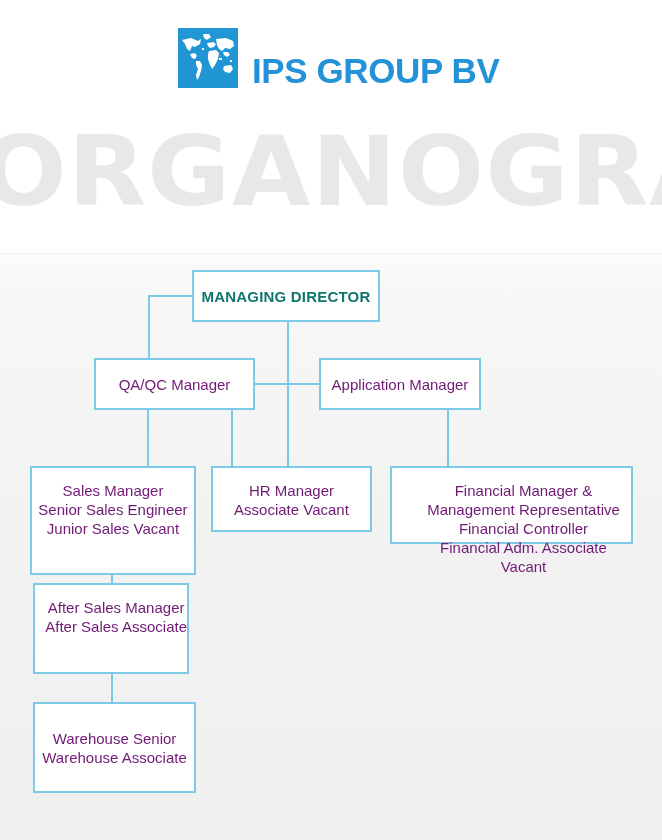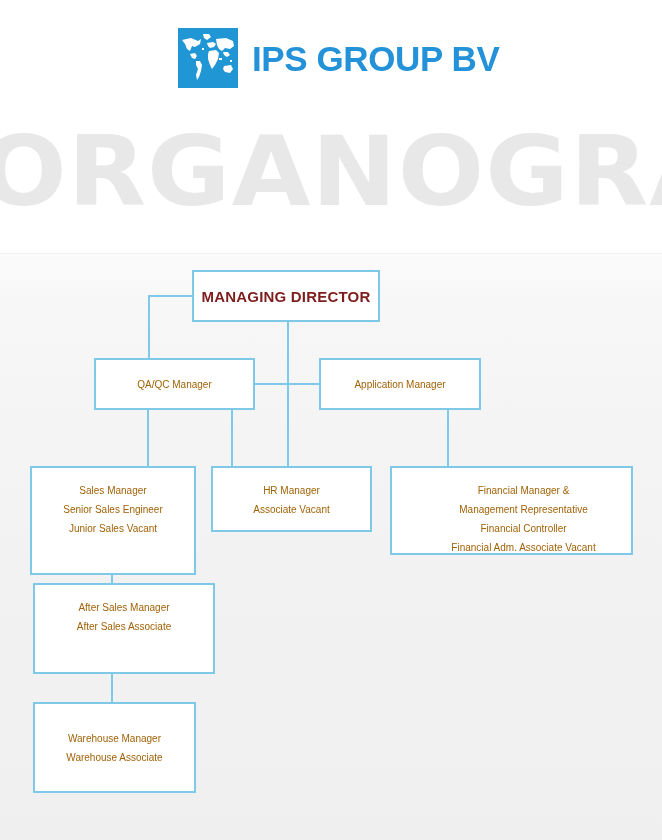--- a/index.html
+++ b/index.html
@@ -23,21 +23,21 @@
         #f4f4f4 430px, #f2f2f2 560px,
         #f1f1f1 700px, #efefef 840px);
     overflow: hidden;
   }
   
   #brand {
     position: absolute;
     left: 178px;
     top: 28px;
     display: flex;
-    align-items: center;
+    align-items: flex-end;
     gap: 14px;
   }
   #brand-mark {
     width: 60px;
     height: 60px;
     background: #2196d4;
     display: block;
     flex: 0 0 auto;
   }
   #brand-mark svg { display: block; }
@@ -76,39 +76,39 @@
     width: 662px;
     height: 1px;
     background: #f2f2f2;
   }
   
   .node {
     position: absolute;
     box-sizing: border-box;
     border: 2px solid #7ec8e8;
     background: #ffffff;
-    color: #a16207;
+    color: #701a75;
     text-align: center;
-    font-size: 10px;
+    font-size: 15px;
     line-height: 19px;
     font-family: "Liberation Sans", sans-serif;
     z-index: 3;
     display: flex;
     justify-content: center;
   }
   .node .node-text {
     display: block;
     white-space: pre-line;
   }
   .node.top-align { align-items: flex-start; }
   .node.top-align .node-text { padding-top: 13px; }
   .node.mid-align { align-items: center; }
   .node.strong {
     font-weight: bold;
-    color: #7f1d1d;
+    color: #0f766e;
     font-size: 15px;
     letter-spacing: 0.2px;
   }
   
   .link {
     position: absolute;
     background: #7ec8e8;
     z-index: 1;
   }
 </style>
@@ -187,30 +187,30 @@
     <span class="node-text">Sales Manager
 Senior Sales Engineer
 Junior Sales Vacant</span>
   </div>
 
   <div class="node top-align" style="left:211px; top:466px; width:161px; height:66px;">
     <span class="node-text">HR Manager
 Associate Vacant</span>
   </div>
 
-  <div class="node top-align" style="left:390px; top:466px; width:243px; height:89px;padding-left:24px;">
+  <div class="node top-align" style="left:390px; top:466px; width:243px; height:78px;padding-left:24px;">
     <span class="node-text">Financial Manager &amp;
 Management Representative
 Financial Controller
 Financial Adm. Associate Vacant</span>
   </div>
 
-  <div class="node top-align" style="left:33px; top:583px; width:182px; height:91px;">
+  <div class="node top-align" style="left:33px; top:583px; width:156px; height:91px;justify-content:flex-end;">
     <span class="node-text">After Sales Manager
 After Sales Associate</span>
   </div>
 
   <div class="node mid-align" style="left:33px; top:702px; width:163px; height:91px;">
-    <span class="node-text">Warehouse Manager
+    <span class="node-text">Warehouse Senior
 Warehouse Associate</span>
   </div>
 
 </div>
 
 </body></html>

